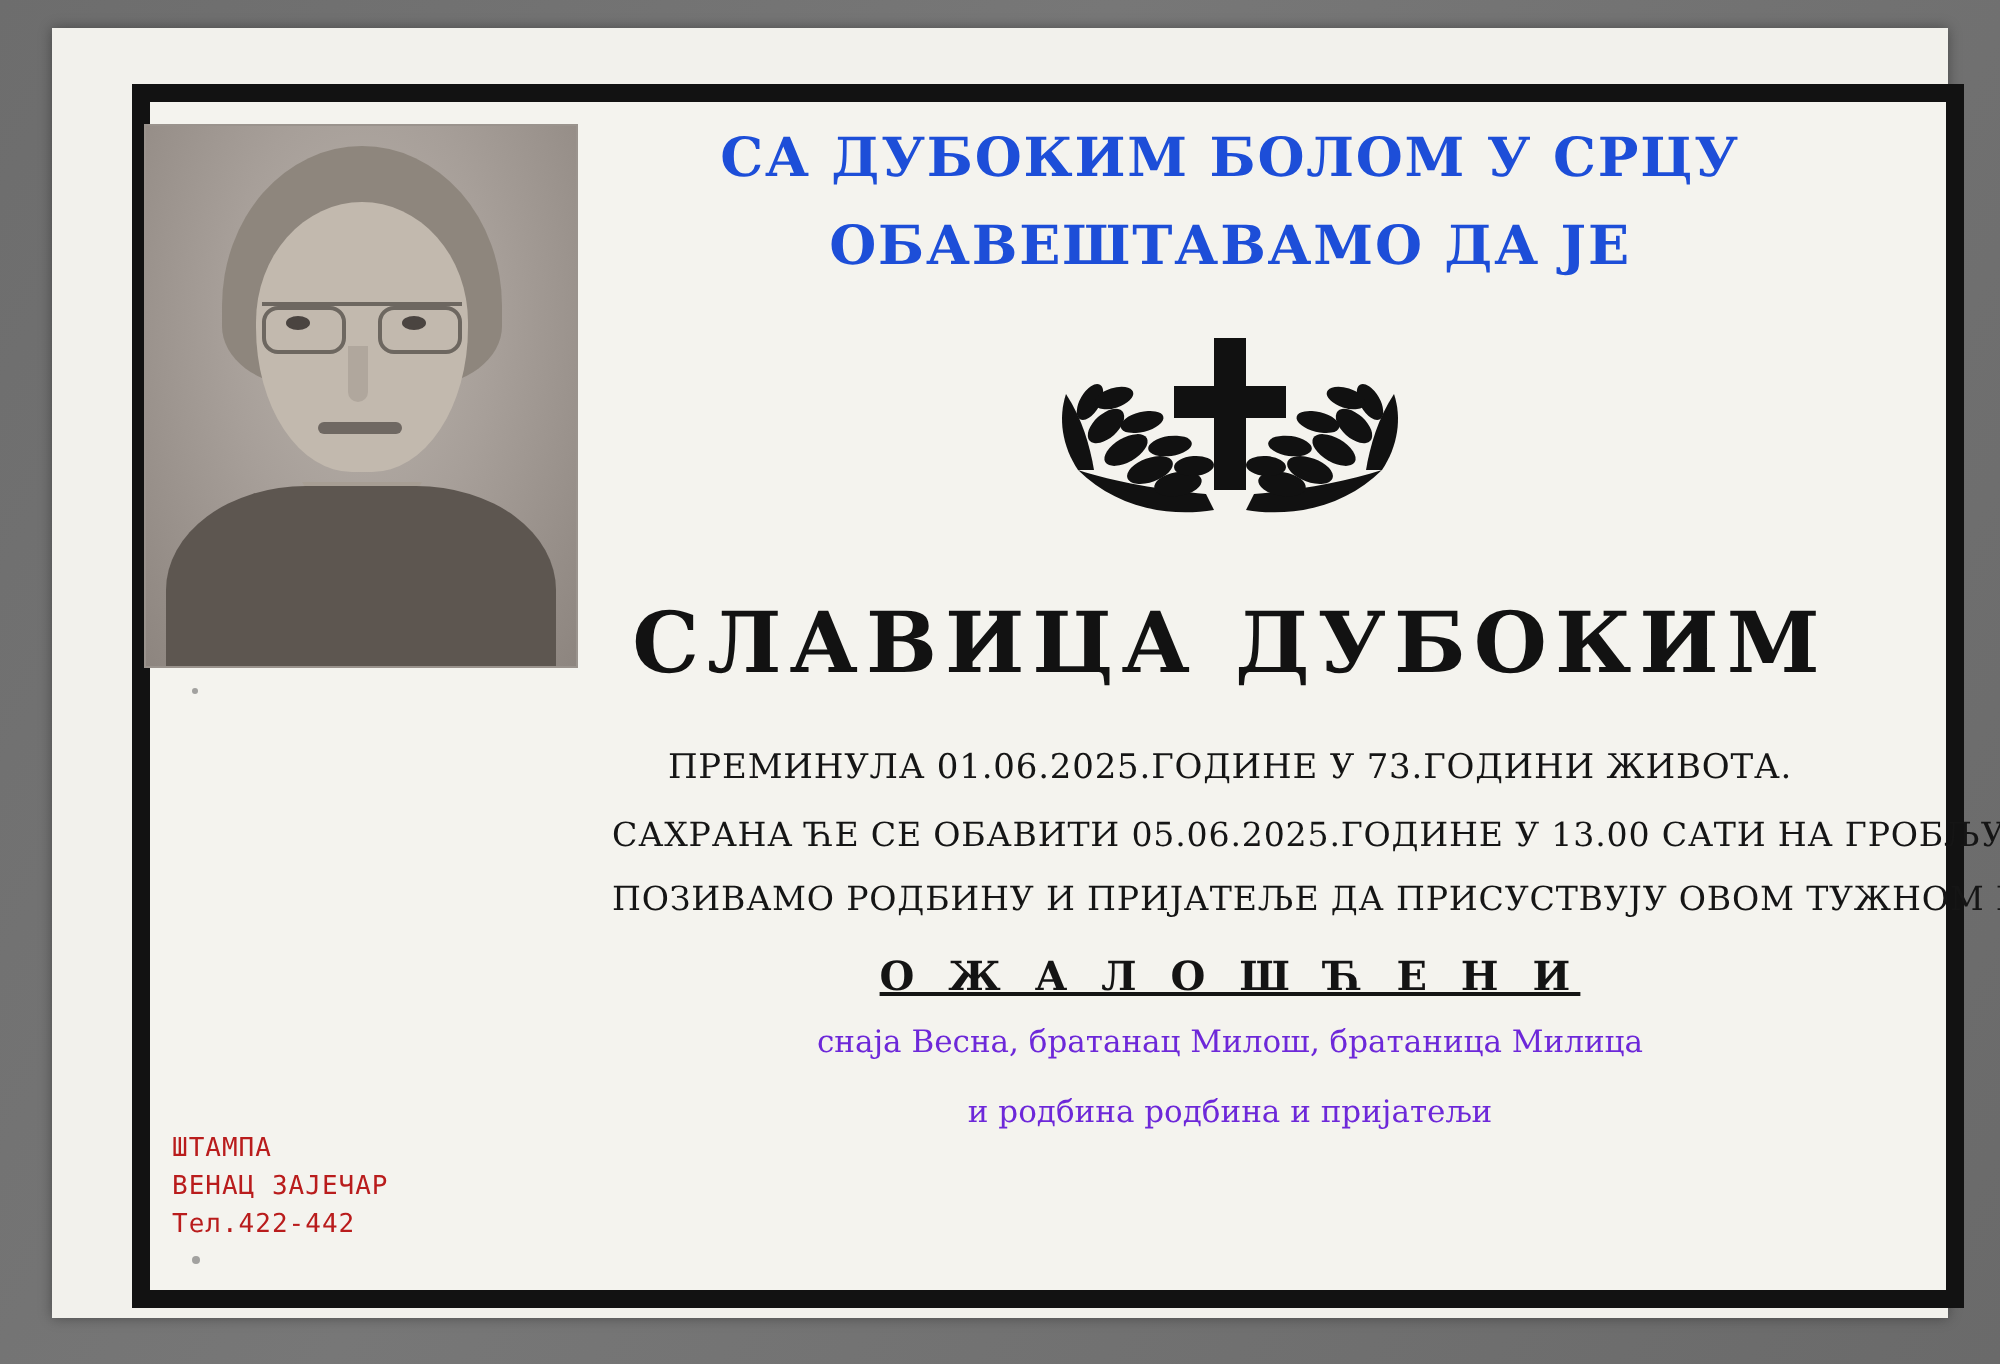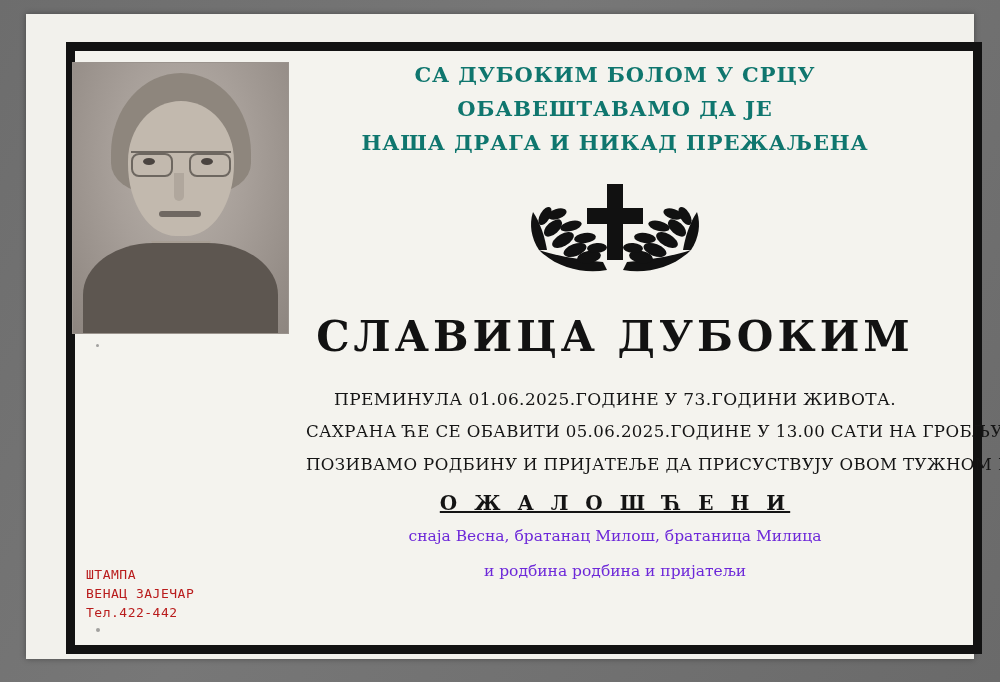--- a/index.html
+++ b/index.html
@@ -135,23 +135,23 @@
   
   .content {
     position: absolute;
     left: 280px;
     top: 44px;
     width: 618px;
     text-align: center;
   }
 
   .headline {
-    font-size: 21px;
+    font-size: 27px;
     letter-spacing: .9px;
-    color: #0f766e;
+    color: #1d4ed8;
     font-weight: 700;
     line-height: 1.62;
     text-transform: uppercase;
     font-family: "DejaVu Serif", serif;
   }
 
   
   .emblem {
     margin: 18px auto 6px auto;
     width: 240px;
@@ -238,21 +238,20 @@
     <div class="eyeR"></div>
     <div class="nose"></div>
     <div class="mouth"></div>
     <div class="collar"></div>
     <div class="body"></div>
   </div>
 
   <div class="content">
 
     <div class="headline">СА ДУБОКИМ БОЛОМ У СРЦУ ОБАВЕШТАВАМО ДА ЈЕ</div>
-    <div class="headline">НАША ДРАГА И НИКАД ПРЕЖАЉЕНА</div>
 
     <div class="emblem">
       <svg width="240" height="118" viewBox="0 0 240 118" xmlns="http://www.w3.org/2000/svg">
 
         <g fill="#111">
           <rect x="112" y="6" width="16" height="76"></rect>
           <rect x="92" y="30" width="56" height="16"></rect>
         </g>
 
         <g fill="#111">

